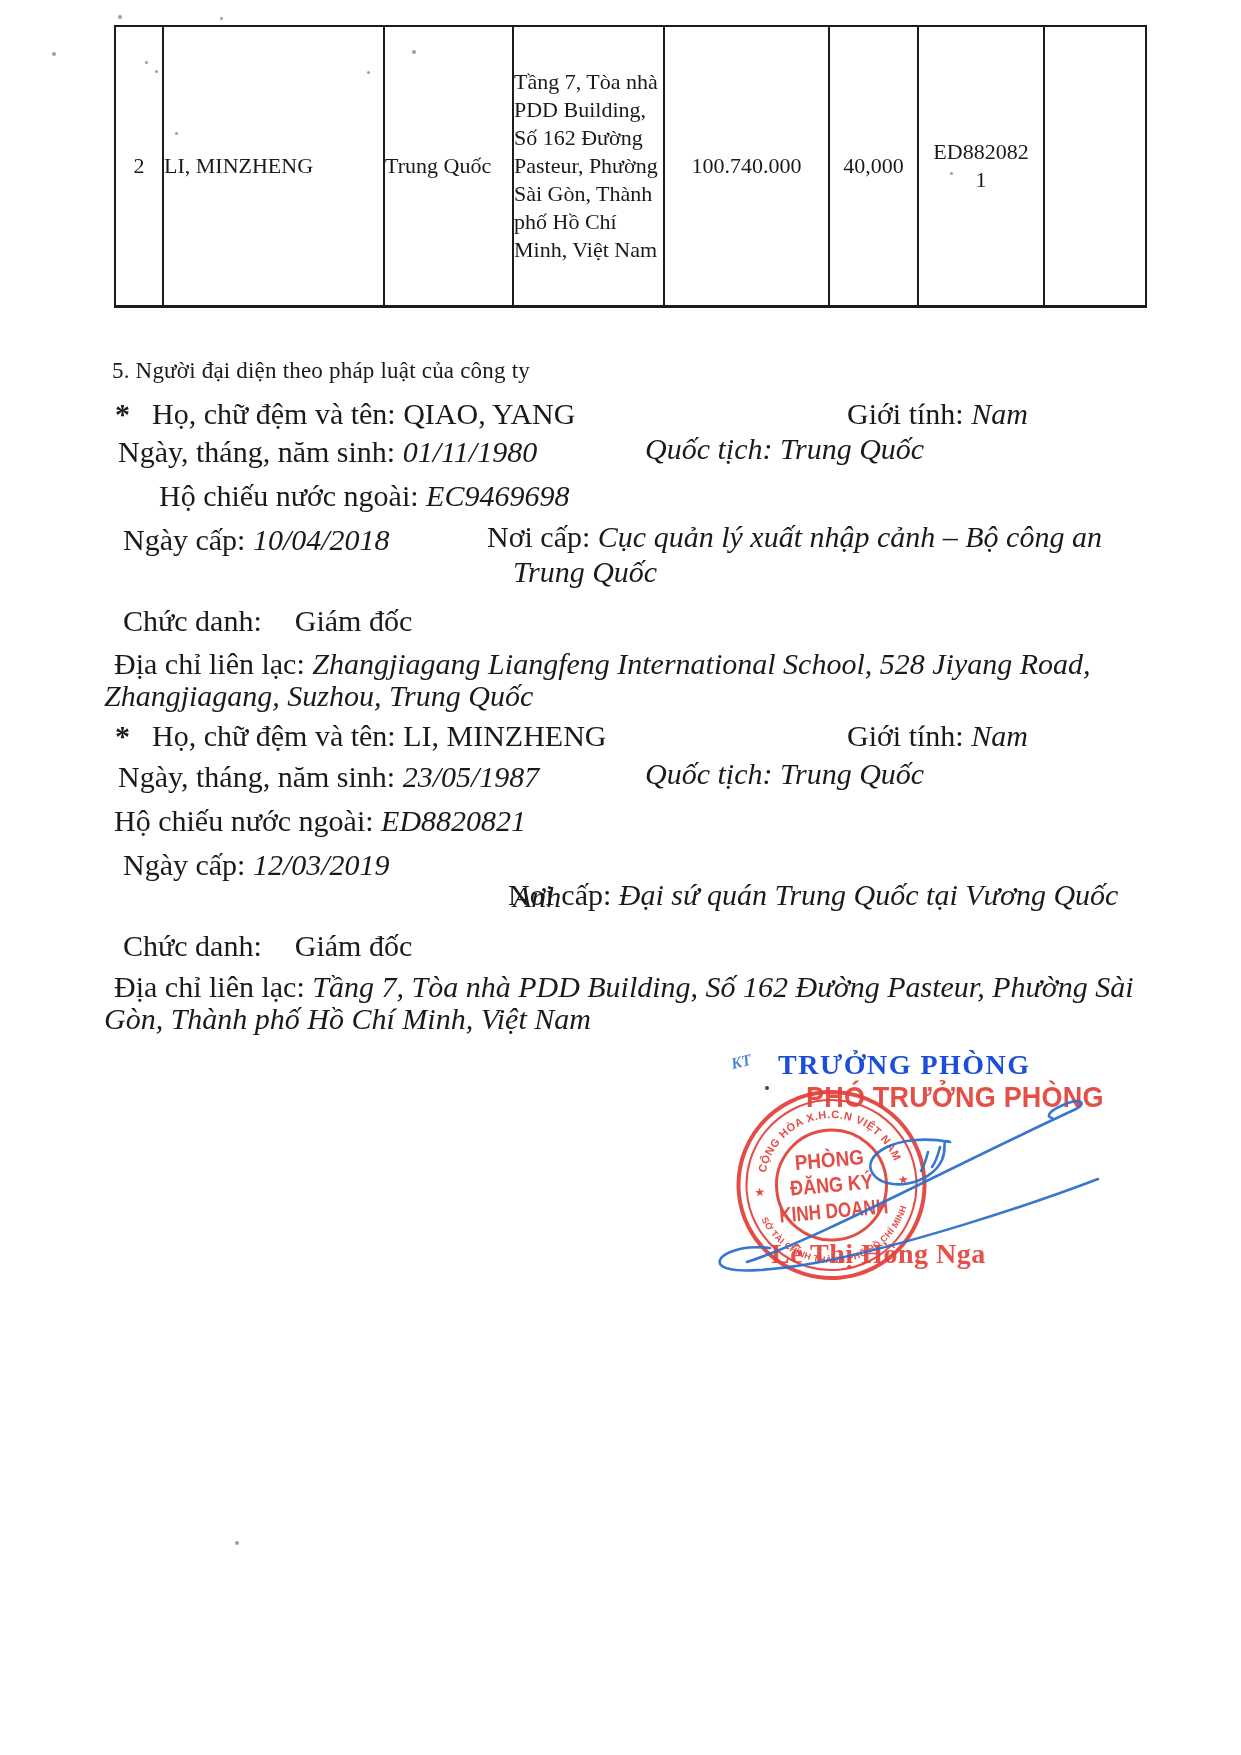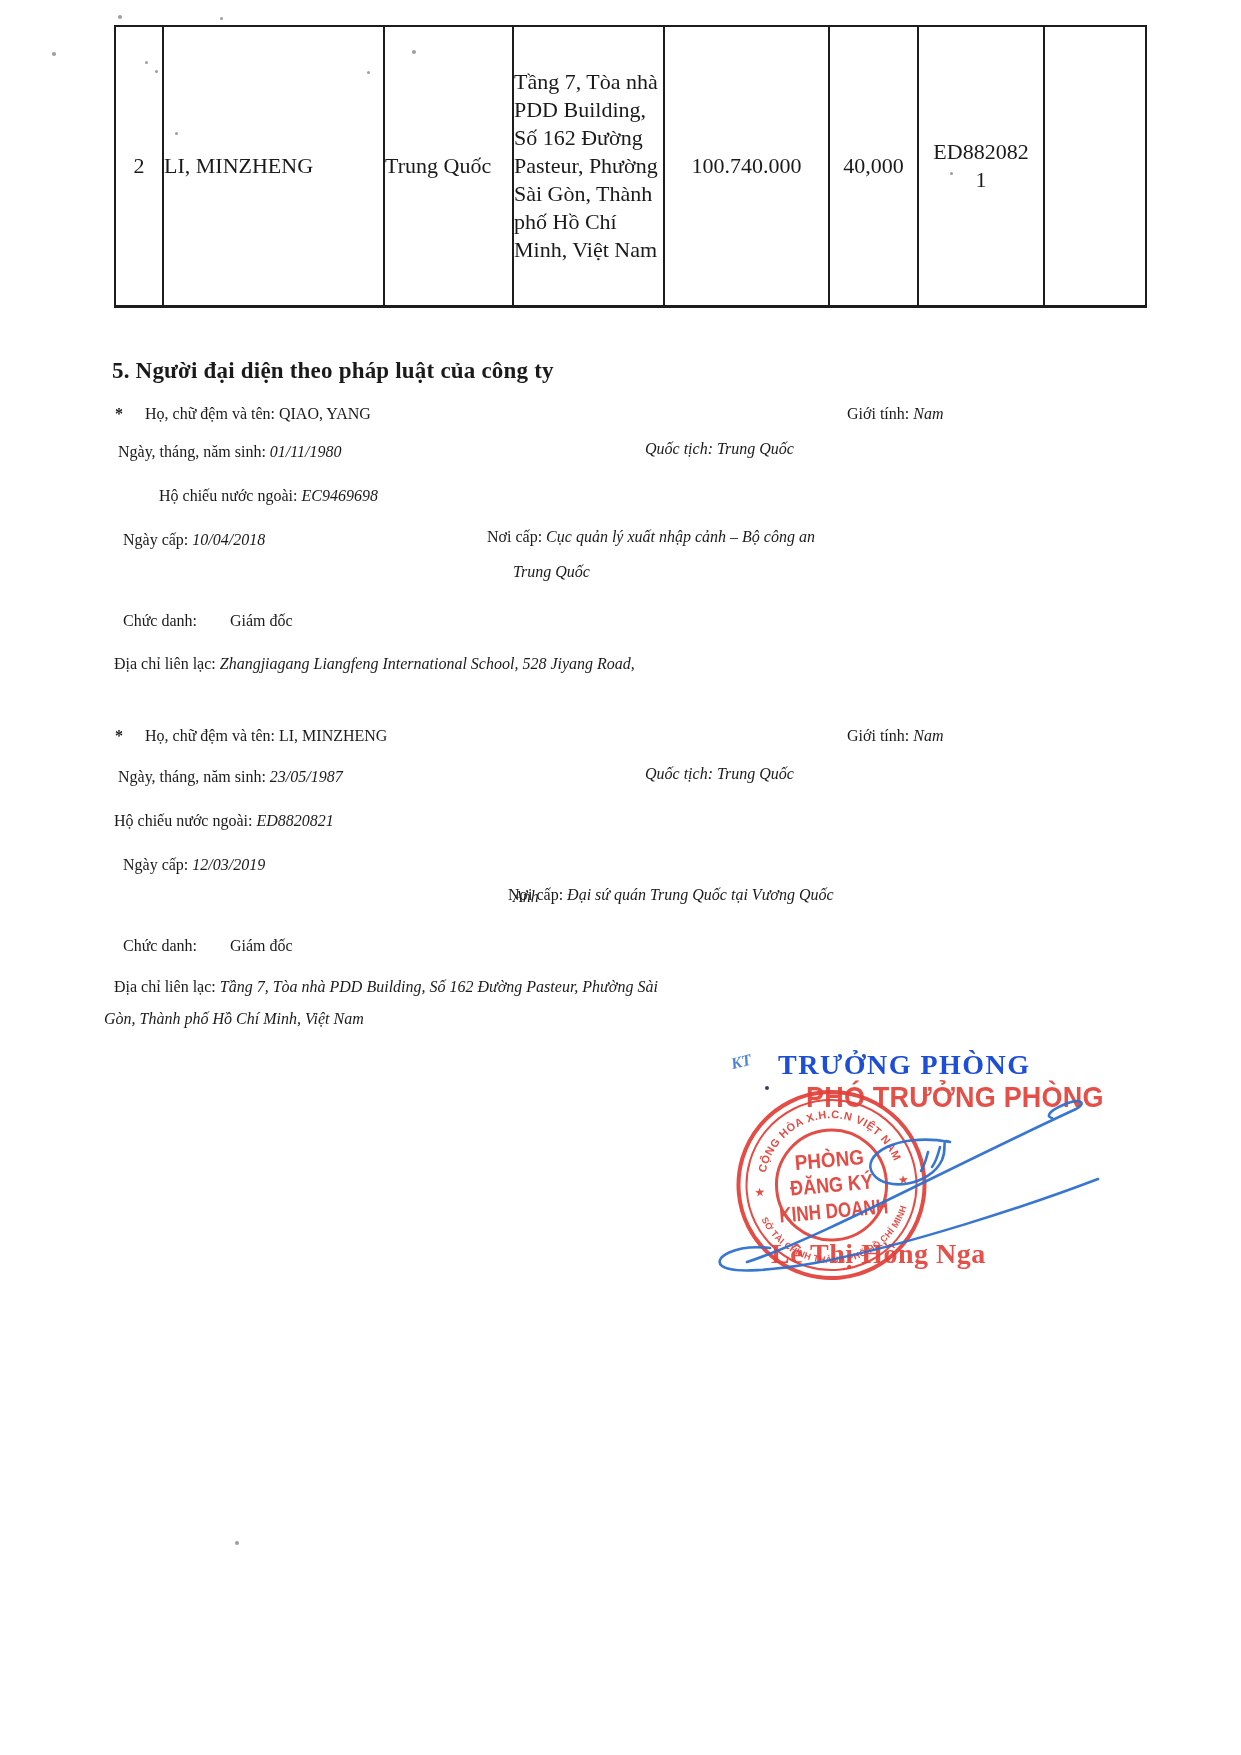--- a/index.html
+++ b/index.html
@@ -15,24 +15,24 @@
   table.doc-table td{
     border:2px solid #1c1c1c;font-size:22px;line-height:28px;
     vertical-align:middle;overflow:hidden;padding:0;
   }
   table.doc-table{border-bottom:3px solid #1c1c1c;}
   td.c-center{text-align:center;}
   td.c-name{padding-left:4px;}
   td.c-nat{padding-left:3px;}
   td.c-addr{vertical-align:top;text-align:left;padding:3px 9px 2px 4px;}
   
-  .ln{position:absolute;font-size:16px;line-height:30px;white-space:nowrap;}
+  .ln{position:absolute;font-size:30px;line-height:30px;white-space:nowrap;}
   .b{font-weight:bold;}
   .i{font-style:italic;}
-  .heading{font-size:23px;font-weight:bold;letter-spacing:.2px;}
+  .heading{font-size:23px;font-weight:normal;letter-spacing:.2px;}
   .gap{display:inline-block;width:33px;}
   .star-gap{display:inline-block;width:22px;}
   
   .head-title{
     position:absolute;left:778px;top:1049px;font-size:28px;font-weight:bold;
     letter-spacing:1.5px;color:#1d4ed8;white-space:nowrap;
   }
   .kt-mark{
     position:absolute;left:731px;top:1053px;color:#2e6fce;font-size:16px;
     font-style:italic;transform:rotate(-14deg);font-weight:bold;opacity:.85;
@@ -122,20 +122,21 @@
   <div class="ln" style="left:487px;top:522px;">
     <span>Nơi cấp:</span>&nbsp;<span class="i">Cục quản lý xuất nhập cảnh – Bộ công an</span>
   </div>
   <div class="ln i" style="left:513px;top:557px;">Trung Quốc</div>
   <div class="ln" style="left:123px;top:606px;">
     <span>Chức danh:</span><span class="gap"></span><span>Giám đốc</span>
   </div>
   <div class="ln" style="left:114px;top:649px;text-align:right;">
     <span>Địa chỉ liên lạc:</span>&nbsp;<span class="i">Zhangjiagang Liangfeng International School, 528 Jiyang Road,</span>
   </div>
+  <div class="ln i" style="left:104px;top:681px;">Zhangjiagang, Suzhou, Trung Quốc</div>
 
   <div class="ln" style="left:115px;top:721px;">
     <span class="b">*</span><span class="star-gap"></span><span>Họ, chữ đệm và tên:</span>&nbsp;<span>LI, MINZHENG</span>
   </div>
   <div class="ln" style="left:847px;top:721px;">
     <span>Giới tính:</span>&nbsp;<span class="i">Nam</span>
   </div>
   <div class="ln" style="left:118px;top:762px;">
     <span>Ngày, tháng, năm sinh:</span>&nbsp;<span class="i">23/05/1987</span>
   </div>

